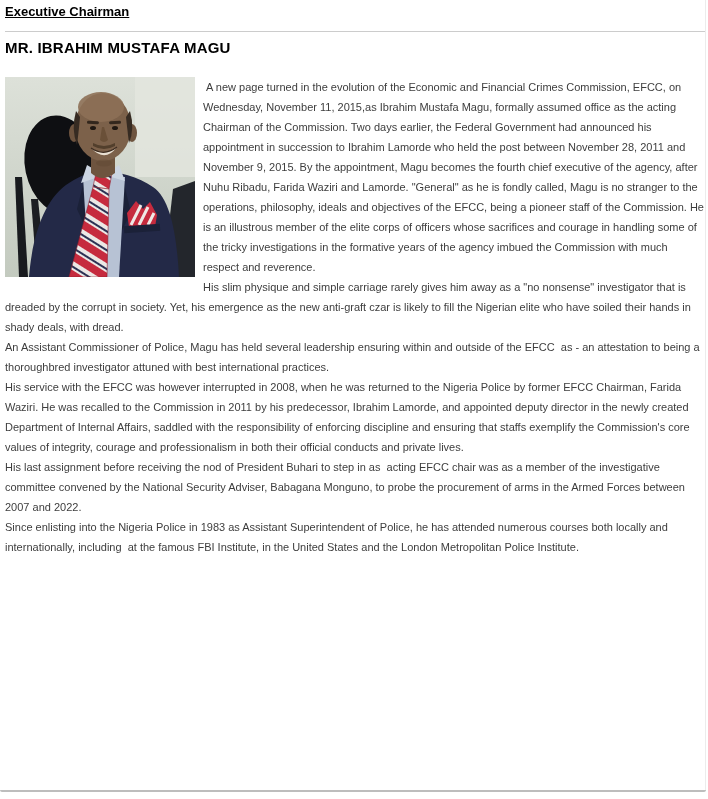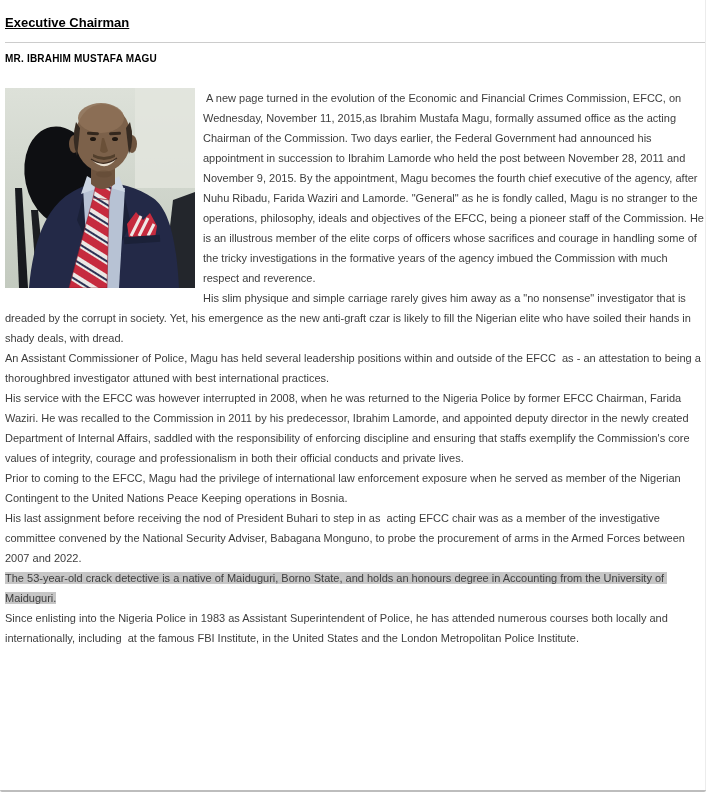--- a/index.html
+++ b/index.html
@@ -6,39 +6,39 @@
   html, body { margin: 0; padding: 0; background: #fff; }
   .page {
     position: relative;
     width: 708px;
     height: 799px;
     background: #fff;
     font-family: "Liberation Sans", "DejaVu Sans", sans-serif;
     color: var(--text, #3d3d3d);
     overflow: hidden;
   }
-  .content { padding: 13px 3px 0 5px; }
+  .content { padding: 2px 3px 0 5px; }
 
   .section-title {
     font-size: 13px;
     font-weight: bold;
     line-height: 16px;
     color: var(--heading, #000);
     text-decoration: underline;
     display: inline-block;
     cursor: pointer;
   }
   .separator {
     border: 0;
     border-top: 1px solid var(--separator, #ccc);
     margin: 11px 0 0 0;
     width: 700px;
   }
   .page-title {
-    font-size: 10px;
+    font-size: 15px;
     font-weight: bold;
     line-height: 18px;
     color: var(--heading, #000);
     margin: 7px 0 0 0;
     letter-spacing: 0.2px;
   }
 
   .article {
     margin-top: 20px;
     font-size: 11px;
@@ -135,24 +135,22 @@
           <path d="M97,50 L95,63 Q99,67 103,63 L99,50 Z" fill="#6a5038"></path>
           <path d="M88,66 Q99,72 110,66 L110,69 Q99,75 88,69 Z" fill="#40301f" opacity="0.7"></path>
           <path d="M86,71 Q99,80 112,70 Q100,86 86,71 Z" fill="#e9e0d2"></path>
           <path d="M86,71 Q99,80 112,70" stroke="#3c2b1f" stroke-width="1.2" fill="none"></path>
           <ellipse cx="99" cy="86" rx="8" ry="3.5" fill="#5d4733" opacity="0.4"></ellipse>
         </svg>
       </div>
 
       <p class="para"> A new page turned in the evolution of the Economic and Financial Crimes Commission, EFCC, on Wednesday, November 11, 2015,as Ibrahim Mustafa Magu, formally assumed office as the acting Chairman of the Commission. Two days earlier, the Federal Government had announced his appointment in succession to Ibrahim Lamorde who held the post between November 28, 2011 and November 9, 2015. By the appointment, Magu becomes the fourth chief executive of the agency, after Nuhu Ribadu, Farida Waziri and Lamorde. "General" as he is fondly called, Magu is no stranger to the operations, philosophy, ideals and objectives of the EFCC, being a pioneer staff of the Commission. He is an illustrous member of the elite corps of officers whose sacrifices and courage in handling some of the tricky investigations in the formative years of the agency imbued the Commission with much respect and reverence.</p>
       <p class="para">His slim physique and simple carriage rarely gives him away as a "no nonsense" investigator that is dreaded by the corrupt in society. Yet, his emergence as the new anti-graft czar is likely to fill the Nigerian elite who have soiled their hands in shady deals, with dread.</p>
-      <p class="para">An Assistant Commissioner of Police, Magu has held several leadership positions within and outside of the EFCC  as - an attestation to being a thoroughbred investigator attuned with best international practices.</p>
+      <p class="para">An Assistant Commissioner of Police, Magu has held several leadership ensuring within and outside of the EFCC  as - an attestation to being a thoroughbred investigator attuned with best international practices.</p>
       <p class="para">His service with the EFCC was however interrupted in 2008, when he was returned to the Nigeria Police by former EFCC Chairman, Farida Waziri. He was recalled to the Commission in 2011 by his predecessor, Ibrahim Lamorde, and appointed deputy director in the newly created Department of Internal Affairs, saddled with the responsibility of enforcing discipline and ensuring that staffs exemplify the Commission's core values of integrity, courage and professionalism in both their official conducts and private lives.</p>
-      <p class="para">Prior to coming to the EFCC, Magu had the privilege of international law enforcement exposure when he served as member of the Nigerian Contingent to the United Nations Peace Keeping operations in Bosnia.</p>
       <p class="para">His last assignment before receiving the nod of President Buhari to step in as  acting EFCC chair was as a member of the investigative committee convened by the National Security Adviser, Babagana Monguno, to probe the procurement of arms in the Armed Forces between 2007 and 2022.</p>
-      <p class="para"><span class="hl">The 53-year-old crack detective is a native of Maiduguri, Borno State, and holds an honours degree in Accounting from the University of Maiduguri.</span></p>
       <p class="para">Since enlisting into the Nigeria Police in 1983 as Assistant Superintendent of Police, he has attended numerous courses both locally and internationally, including  at the famous FBI Institute, in the United States and the London Metropolitan Police Institute.</p>
     </div>
   </div>
 
   <div class="right-rule"></div>
   <div class="bottom-rule"></div>
 </div>
 
 </body></html>

